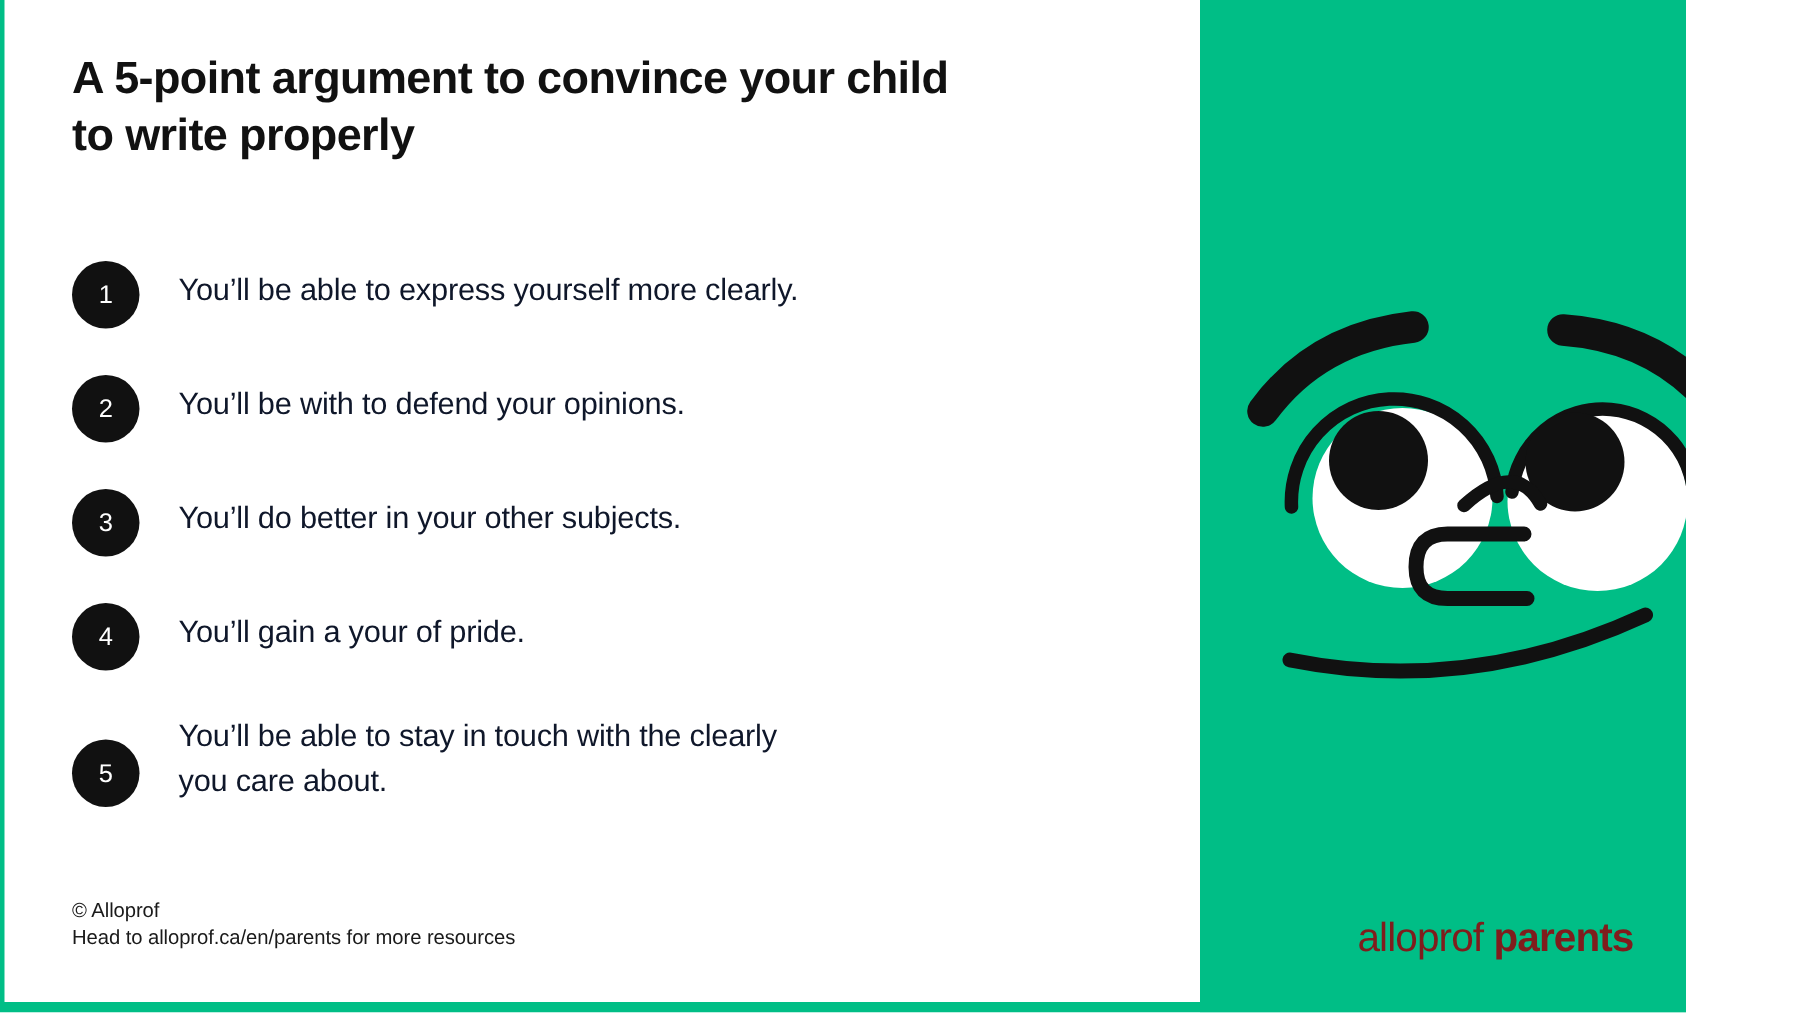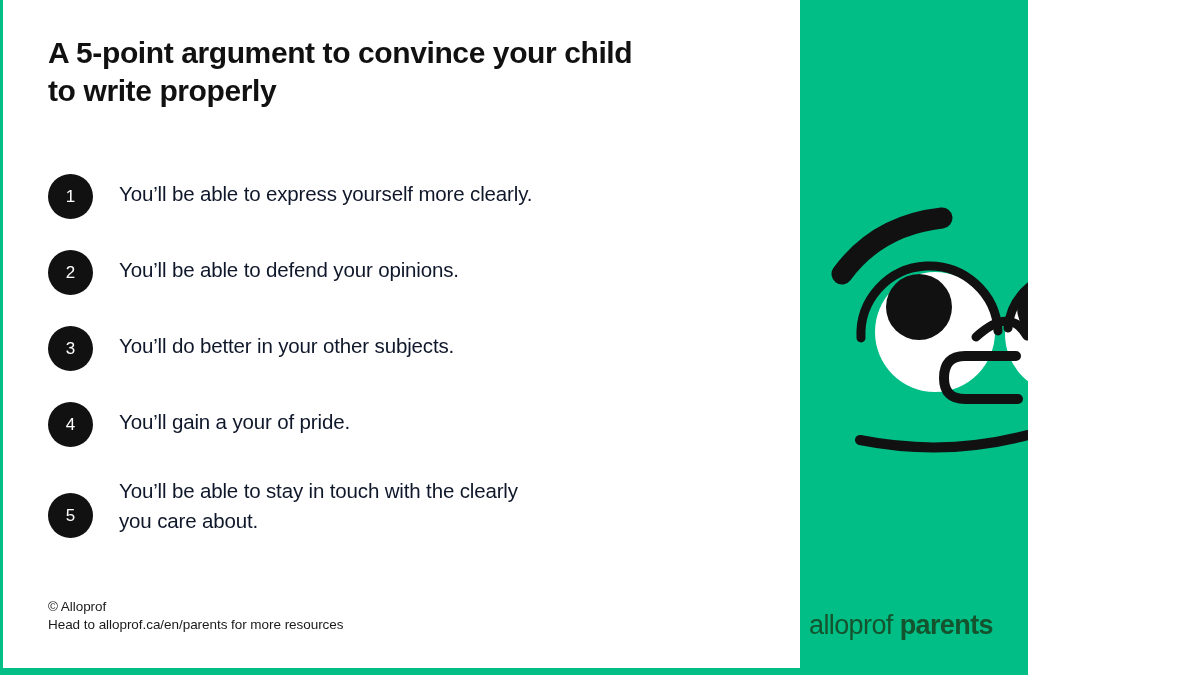--- a/index.html
+++ b/index.html
@@ -8,21 +8,21 @@
     padding: 0;
     background: #ffffff;
   }
   body {
     font-family: "Liberation Sans", sans-serif;
     -webkit-font-smoothing: antialiased;
   }
 
   #slide {
     position: relative;
-    width: 1028px;
+    width: 1124px;
     height: 675px;
     overflow: hidden;
     background: #00BE86;
     box-sizing: border-box;
   }
 
   
   .white-panel {
     position: absolute;
     left: 3px;
@@ -121,21 +121,21 @@
   .footer div { white-space: nowrap; }
 
   
   .logo {
     position: absolute;
     right: 35px;
     bottom: 36px;
     font-family: "Liberation Sans", sans-serif;
     font-size: 27px;
     line-height: 1;
-    color: #14532d;
+    color: #7f1d1d;
     letter-spacing: -0.6px;
     white-space: nowrap;
   }
   .logo .logo-light { font-weight: normal; }
   .logo .logo-bold  { font-weight: bold; }
 
   
   .mascot {
     position: absolute;
     left: 820px;
@@ -159,21 +159,21 @@
 
   <div class="list">
 
     <div class="list-item">
       <div class="badge">1</div>
       <div class="item-text">You’ll be able to express yourself more clearly.</div>
     </div>
 
     <div class="list-item">
       <div class="badge">2</div>
-      <div class="item-text">You’ll be able to defend your opinions.</div>
+      <div class="item-text">You’ll be with to defend your opinions.</div>
     </div>
 
     <div class="list-item">
       <div class="badge">3</div>
       <div class="item-text">You’ll do better in your other subjects.</div>
     </div>
 
     <div class="list-item">
       <div class="badge">4</div>
       <div class="item-text">You’ll gain a your of pride.</div>

